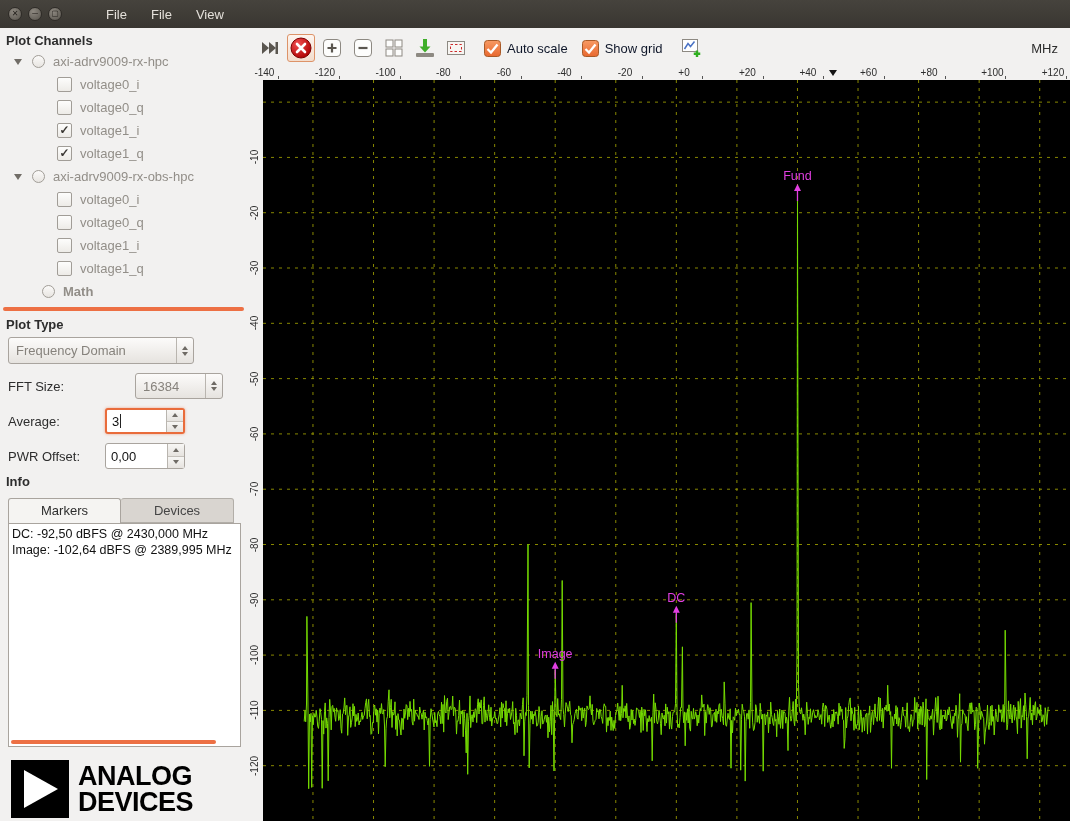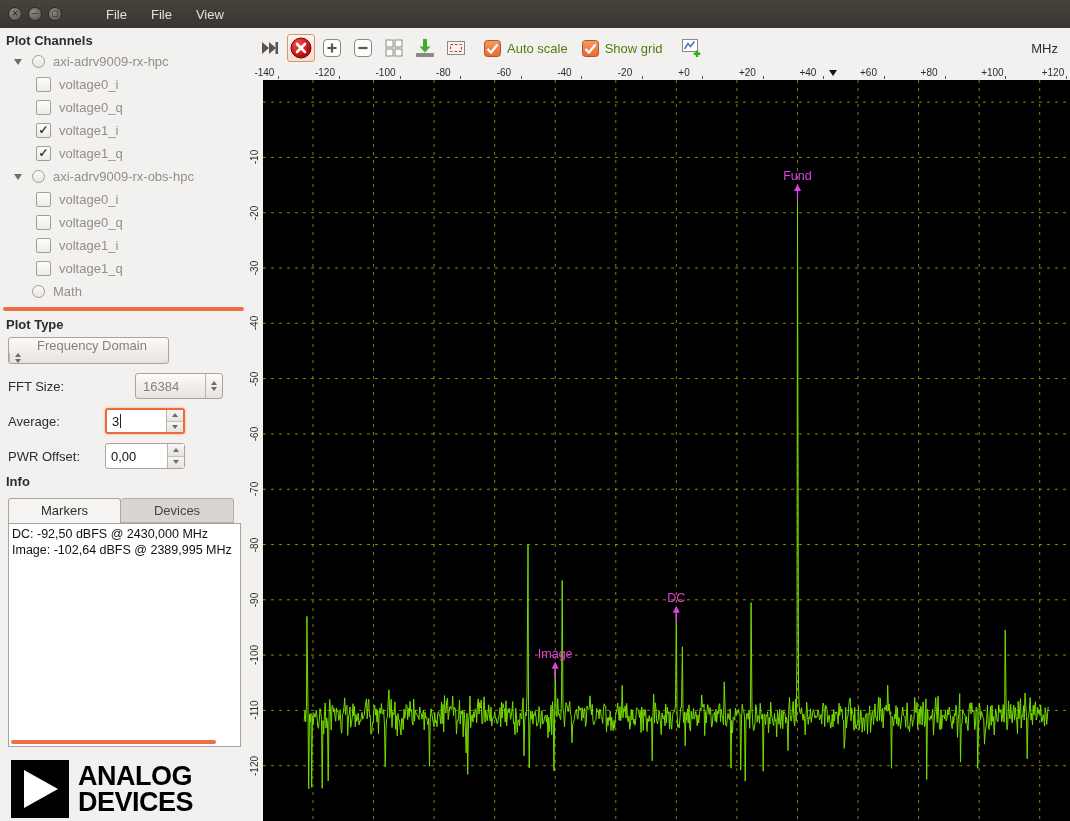--- a/index.html
+++ b/index.html
@@ -17,33 +17,33 @@
   .body { display:flex; height:793px; }
   .sidebar { width:247px; flex:none; background:#f2f1f0; font-size:13px; color:#2d2d2d; overflow:hidden; }
   .right { flex:1; display:flex; flex-direction:column; background:#f2f1f0; min-width:0; }
 
   
   .section-title { font-weight:bold; padding:5px 4px 2px 6px; }
   .tree-row { height:23px; display:flex; align-items:center; color:#928e88; }
   .expander { width:0; height:0; border-left:4px solid transparent; border-right:4px solid transparent; border-top:6px solid #716d67; margin-left:14px; flex:none; }
   .radio { width:13px; height:13px; border-radius:50%; border:1px solid #a19d97; background:linear-gradient(#fbfaf9,#e8e5e1); margin-left:10px; flex:none; }
   .tlabel { margin-left:8px; white-space:nowrap; }
-  .tree-row.channel { padding-left:36px; }
-  .tree-row.math { padding-left:22px; }
+  .tree-row.channel { padding-left:57px; }
+  .tree-row.math { padding-left:32px;font-weight:bold; }
   .checkbox { width:15px; height:15px; border:1px solid #a19d97; border-radius:2px; background:linear-gradient(#fdfdfc,#edebe7);
               font-size:12px; line-height:13px; text-align:center; color:#3a3733; font-weight:bold; flex:none; }
   .orange-rule { height:4px; background:#ed7044; margin:4px 3px 1px 3px; border-radius:2px; }
 
   .combo { height:27px; border:1px solid #a9a49e; border-radius:3px; background:linear-gradient(#fcfbfa,#e6e3df);
            display:flex; align-items:center; color:#86827c;margin-left:30px; }
   .combo .ctext { flex:1; padding-left:7px; white-space:nowrap; overflow:hidden; }
   .combo .arrows { width:17px; align-self:stretch; border-left:1px solid #b9b5af; display:flex; flex-direction:column; align-items:center; justify-content:center; gap:2px; }
   .tri-up { width:0; height:0; border-left:3.5px solid transparent; border-right:3.5px solid transparent; border-bottom:4.5px solid #6e6a64; }
   .tri-dn { width:0; height:0; border-left:3.5px solid transparent; border-right:3.5px solid transparent; border-top:4.5px solid #6e6a64; }
-  .plot-type-combo { width:161px; margin:3px 12px 0 8px;flex-direction:column; }
+  .plot-type-combo { width:186px; margin:3px 12px 0 8px; }
   .ctl-row { display:flex; align-items:center; margin:9px 0 0 8px; }
   .ctl-row .lbl { width:97px; }
   .combo.small { width:88px; height:26px; }
 
   .spin { width:80px; height:26px; border:1px solid #a9a49e; border-radius:3px; background:#fff; display:flex; align-items:stretch; }
   .spin.focused { border:2px solid #e96c3b; box-shadow:0 0 3px rgba(233,108,59,.55); }
   .spin .stext { flex:1; padding-left:5px; color:#111; display:flex; align-items:center; }
   .caret { width:1px; height:14px; background:#222; margin-left:1px; }
   .spinner { width:17px; border-left:1px solid #b9b5af; display:flex; flex-direction:column; }
   .spinner > div { flex:1; display:flex; align-items:center; justify-content:center; background:linear-gradient(#f7f6f4,#e6e3df); }
@@ -60,21 +60,21 @@
   .info-line { line-height:16px; white-space:nowrap; overflow:hidden; }
   .info-scrollbar { position:absolute; left:2px; bottom:2px; width:205px; height:4px; background:#ed7044; border-radius:2px; }
 
   .logo { display:flex; align-items:center; gap:9px; margin:13px 0 0 11px; }
   .logo-text { font-size:27px; font-weight:bold; line-height:26px; letter-spacing:-0.5px; color:#000; }
 
   
   .toolbar { height:40px; display:flex; align-items:center; padding-left:6px; flex:none; }
   .tbtn { width:28px; height:28px; display:flex; align-items:center; justify-content:center; margin-left:3px; border-radius:3px; }
   .tbtn.active { border:1px solid #dd9368; background:linear-gradient(#fdf5ef,#f3ddcd); }
-  .tb-check { display:flex; align-items:center; gap:6px; margin-left:14px; font-size:13px; color:#4d7c0f; }
+  .tb-check { display:flex; align-items:center; gap:6px; margin-left:14px; font-size:13px; color:#0f172a; }
   .unit { margin-left:auto; margin-right:12px; font-size:13px; color:#2d2d2d; }
 
   
   .xticks { height:12px; position:relative; font-size:10px; color:#2d2d2d; overflow:hidden; flex:none; }
   .xtick { position:absolute; top:-1px; width:40px; text-align:left; }
   .xtickmark { position:absolute; bottom:1px; width:1px; height:3px; background:#555; }
   .marker-dd { position:absolute; top:2px; width:0; height:0; border-left:4px solid transparent; border-right:4px solid transparent; border-top:6px solid #141414; }
   .plotrow { display:flex; flex:1; min-height:0; }
   .yaxis { width:16px; position:relative; font-size:10px; color:#2d2d2d; overflow:hidden; flex:none; }
   .ytick { position:absolute; left:-12px; width:40px; height:14px; line-height:14px; text-align:center; transform:rotate(-90deg); }

